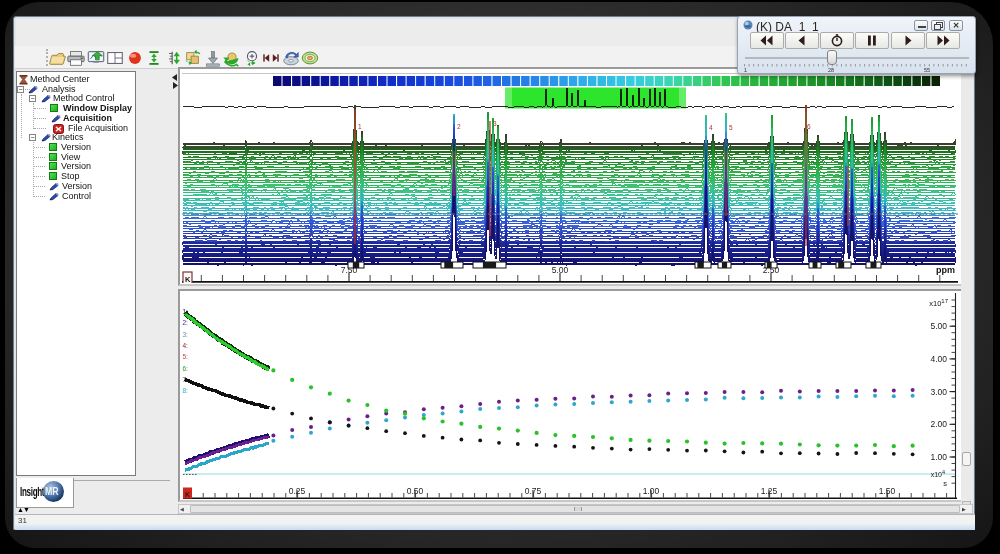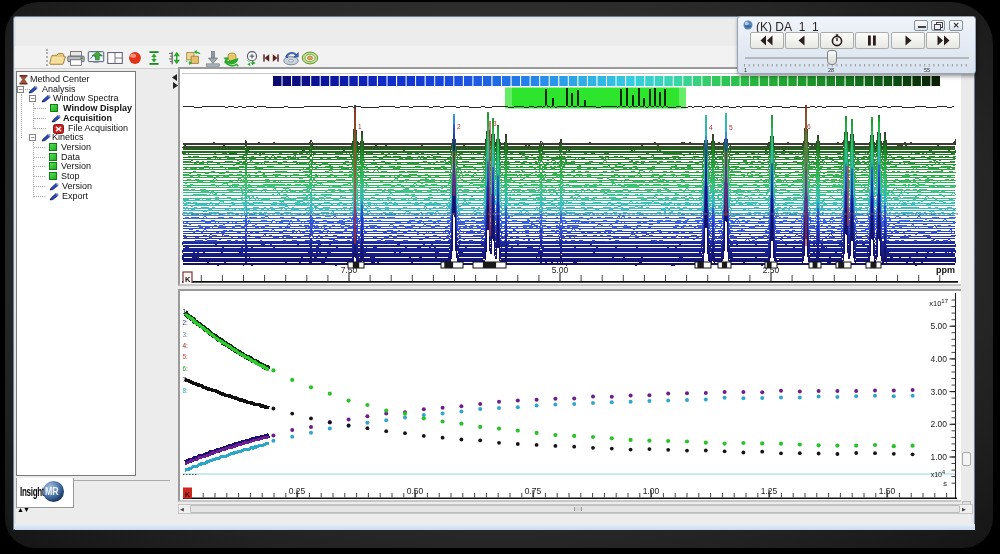--- a/index.html
+++ b/index.html
@@ -167,21 +167,21 @@
       <span class="trow" style="top:13px">
         <span class="lbl" style="left:25px">Analysis</span>
       </span>
       <span class="tbox" style="left:12px;top:23px">−</span>
       <svg class="abs" style="left:23px;top:22px" width="11" height="10">
         <path d="M2 8 L3.5 5.5 L8 1.5 L10 3.5 L5 7.5 Z" fill="#2a4ab8" stroke="#15246e" stroke-width="0.7"></path>
         <path d="M2 8 L3.8 7.6 L2.6 6.4 Z" fill="#111"></path>
         <path d="M7.6 1.8 L9.6 3.8 L10.4 3 Q10.8 1.4 9.4 1 Z" fill="#8899cc"></path>
       </svg>
       <span class="trow" style="top:22px">
-        <span class="lbl" style="left:36px">Window Spectra</span>
+        <span class="lbl" style="left:36px">Method Control</span>
       </span>
       <span class="gsq" style="left:33px;top:32px"></span>
       <span class="trow" style="top:32px;font-weight:bold">
         <span class="lbl" style="left:46px">Window Display</span>
       </span>
       <svg class="abs" style="left:33px;top:42px" width="11" height="10">
         <path d="M2 8 L3.5 5.5 L8 1.5 L10 3.5 L5 7.5 Z" fill="#2a4ab8" stroke="#15246e" stroke-width="0.7"></path>
         <path d="M2 8 L3.8 7.6 L2.6 6.4 Z" fill="#111"></path>
         <path d="M7.6 1.8 L9.6 3.8 L10.4 3 Q10.8 1.4 9.4 1 Z" fill="#8899cc"></path>
       </svg>
@@ -203,21 +203,21 @@
       </svg>
       <span class="trow" style="top:61px">
         <span class="lbl" style="left:35px">Kinetics</span>
       </span>
       <span class="gsq" style="left:32px;top:71px"></span>
       <span class="trow" style="top:71px">
         <span class="lbl" style="left:44px">Version</span>
       </span>
       <span class="gsq" style="left:32px;top:81px"></span>
       <span class="trow" style="top:81px">
-        <span class="lbl" style="left:44px">Data</span>
+        <span class="lbl" style="left:44px">View</span>
       </span>
       <span class="gsq" style="left:32px;top:90px"></span>
       <span class="trow" style="top:90px">
         <span class="lbl" style="left:44px">Version</span>
       </span>
       <span class="gsq" style="left:32px;top:100px"></span>
       <span class="trow" style="top:100px">
         <span class="lbl" style="left:44px">Stop</span>
       </span>
       <svg class="abs" style="left:31px;top:110px" width="11" height="10">
@@ -227,21 +227,21 @@
       </svg>
       <span class="trow" style="top:110px">
         <span class="lbl" style="left:45px">Version</span>
       </span>
       <svg class="abs" style="left:31px;top:120px" width="11" height="10">
         <path d="M2 8 L3.5 5.5 L8 1.5 L10 3.5 L5 7.5 Z" fill="#2a4ab8" stroke="#15246e" stroke-width="0.7"></path>
         <path d="M2 8 L3.8 7.6 L2.6 6.4 Z" fill="#111"></path>
         <path d="M7.6 1.8 L9.6 3.8 L10.4 3 Q10.8 1.4 9.4 1 Z" fill="#8899cc"></path>
       </svg>
       <span class="trow" style="top:120px">
-        <span class="lbl" style="left:45px">Export</span>
+        <span class="lbl" style="left:45px">Control</span>
       </span>
     </div>
  <svg class="abs" style="left:157px;top:56px" width="8" height="16">
       <path d="M6 1 L1 4.5 L6 8Z" fill="#222"></path>
       <path d="M2 9 L7 12.5 L2 16Z" fill="#222"></path>
     </svg>
  <div class="panel" style="left:164px;top:50px;width:786px;height:219px"></div>
  <div class="abs" style="left:168px;top:53px;width:776px;height:213px">
       <svg width="776" height="213" viewBox="0 0 776 213" style="position:absolute;left:0;top:0">
         <rect x="91.0" y="6" width="8.5" height="10" fill="#0a0a70"></rect>
@@ -749,20 +749,23 @@
    <div class="abs" style="left:28px;top:7px;font-size:11px;font-weight:bold;color:#eef2f8;transform:scaleX(0.8);transform-origin:0 0">MR</div>
  </div>
  <div id="logoGray"></div>
  <div class="abs" style="left:3px;top:489px;width:24px;height:8px;font-size:7px;color:#000;letter-spacing:-1px">▲▼</div>
  <div id="hscroll">
    <div class="abs" style="left:1px;top:1px;width:9px;height:6px;font-size:5px;line-height:6px;color:#444">◀</div>
    <div class="abs" style="left:11px;top:0px;width:770px;height:8px;background:#e4e4e4;border:1px solid #bdbdbd;border-radius:1px"></div>
    <div class="abs" style="left:395px;top:2px;width:8px;height:4px;border-left:1px solid #999;border-right:1px solid #999;background:#d8d8d8"></div>
    <div class="abs" style="right:1px;top:1px;width:9px;height:6px;font-size:5px;line-height:6px;color:#444">▶</div>
  </div>
+ <div id="statusbar">
+      <span style="position:absolute;left:3px;top:1px">31</span>
+    </div>
  <div id="bluestrip"></div>
 </div>
 <div id="floatwin">
  <svg class="abs" style="left:5px;top:3px" width="10" height="10">
       <circle cx="5" cy="5" r="4.5" fill="#5a86b8"></circle>
       <circle cx="3.7" cy="3.5" r="2" fill="#a8c8e8"></circle>
       <path d="M1.5 6 A4.5 4.5 0 0 0 8.5 6 Q5 4.5 1.5 6Z" fill="#3a6494"></path>
     </svg>
  <span class="abs" style="left:18px;top:3px;font-size:12px;color:#2c2620">(K) DA_1_1</span>
  <div class="wbtn" style="left:176px">

